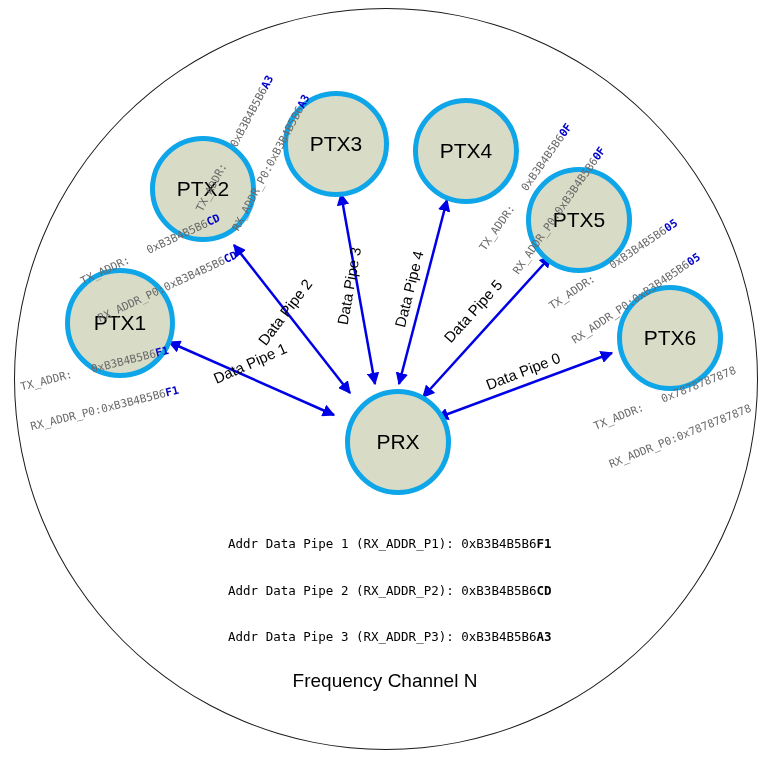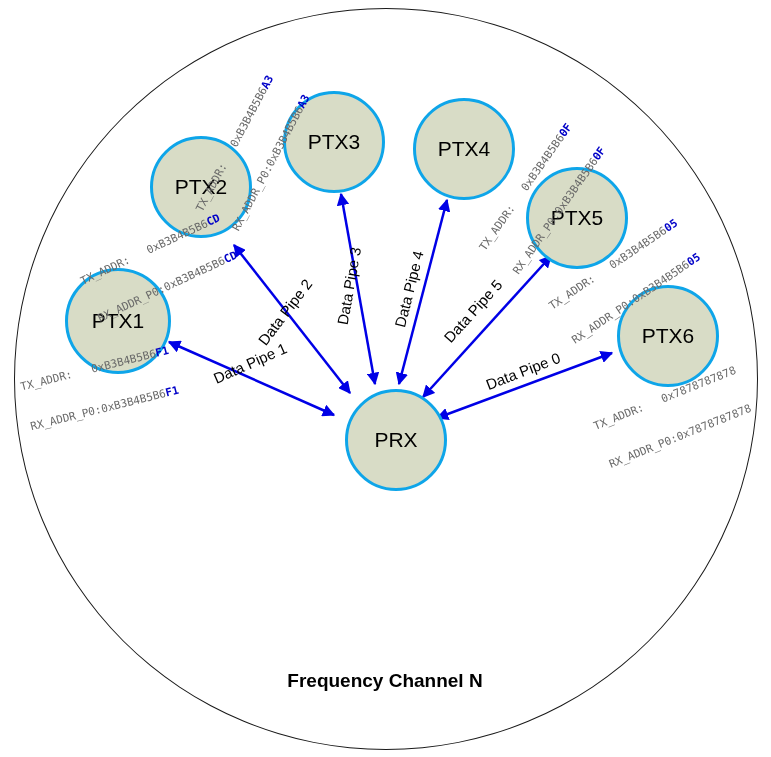--- a/index.html
+++ b/index.html
@@ -1,33 +1,33 @@
 <!DOCTYPE html>
 <html><head>
 <meta charset="utf-8">
 <style>
   html,body{margin:0;padding:0;background:#ffffff;}
   body{position:relative;width:771px;height:757px;overflow:hidden;
        font-family:"Liberation Sans",sans-serif;}
   .outer-circle{position:absolute;left:14px;top:8px;width:742px;height:740px;
        border:1px solid #1a1a1a;border-radius:50%;background:#ffffff;}
   .arrows{position:absolute;left:0;top:0;}
-  .node{position:absolute;border-radius:50%;background:#d8dcc6;border:3px solid #0ea5e9;
+  .node{position:absolute;border-radius:50%;background:#d8dcc6;border:5px solid #0ea5e9;
        display:flex;align-items:center;justify-content:center;
        font-size:21px;color:#000;text-align:center;}
   .addr{position:absolute;font-family:"DejaVu Sans Mono",monospace;font-size:11px;
        line-height:13.5px;color:#696969;text-align:right;white-space:pre;}
   .addr .sfx{color:#0000c8;font-weight:bold;}
   .pipe-label{position:absolute;font-size:15px;color:#000;white-space:nowrap;}
   .addr-table{position:absolute;left:228px;top:505px;
        font-family:"DejaVu Sans Mono",monospace;font-size:12.5px;line-height:15.5px;
        color:#000;white-space:pre;}
   .addr-table .t-sfx{font-weight:bold;}
   .title{position:absolute;left:385px;top:681px;transform:translate(-50%,-50%);
-       font-size:19px;color:#000;white-space:nowrap;font-weight:bold;}
+       font-size:19px;color:#000;white-space:nowrap;}
 </style>
 </head>
 <body>
 
 <div class="outer-circle"></div>
 
 <svg class="arrows" width="771" height="757" viewBox="0 0 771 757">
   <defs>
     <marker id="ah" viewBox="0 0 10 10" refX="9" refY="5" markerWidth="5" markerHeight="5" orient="auto-start-reverse">
       <path d="M0,0 L10,5 L0,10 z" fill="#0000e6"></path>
@@ -91,16 +91,19 @@
 </div>
 
 <div class="pipe-label" style="left:250px;top:363px;transform:translate(-50%,-50%) rotate(-24deg)">Data Pipe 1</div>
 <div class="pipe-label" style="left:285px;top:312px;transform:translate(-50%,-50%) rotate(-53deg)">Data Pipe 2</div>
 <div class="pipe-label" style="left:349px;top:286px;transform:translate(-50%,-50%) rotate(-80deg)">Data Pipe 3</div>
 <div class="pipe-label" style="left:409px;top:289px;transform:translate(-50%,-50%) rotate(-76deg)">Data Pipe 4</div>
 <div class="pipe-label" style="left:473px;top:311px;transform:translate(-50%,-50%) rotate(-48deg)">Data Pipe 5</div>
 <div class="pipe-label" style="left:523px;top:371px;transform:translate(-50%,-50%) rotate(-21deg)">Data Pipe 0</div>
 
 <div class="addr-table">
+  <div><span>Addr Data Pipe 1 (RX_ADDR_P1): 0xB3B4B5B6</span><span class="t-sfx">F1</span></div>
+  <div><span>Addr Data Pipe 2 (RX_ADDR_P2): 0xB3B4B5B6</span><span class="t-sfx">CD</span></div>
+  <div><span>Addr Data Pipe 3 (RX_ADDR_P3): 0xB3B4B5B6</span><span class="t-sfx">A3</span></div>
   
 </div>
 
 <div class="title">Frequency Channel N</div>
 
 </body></html>

